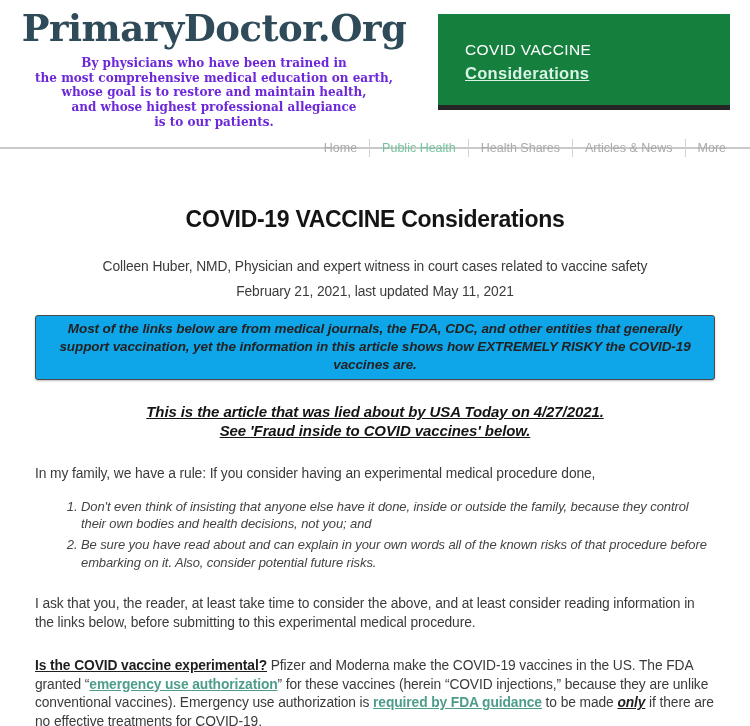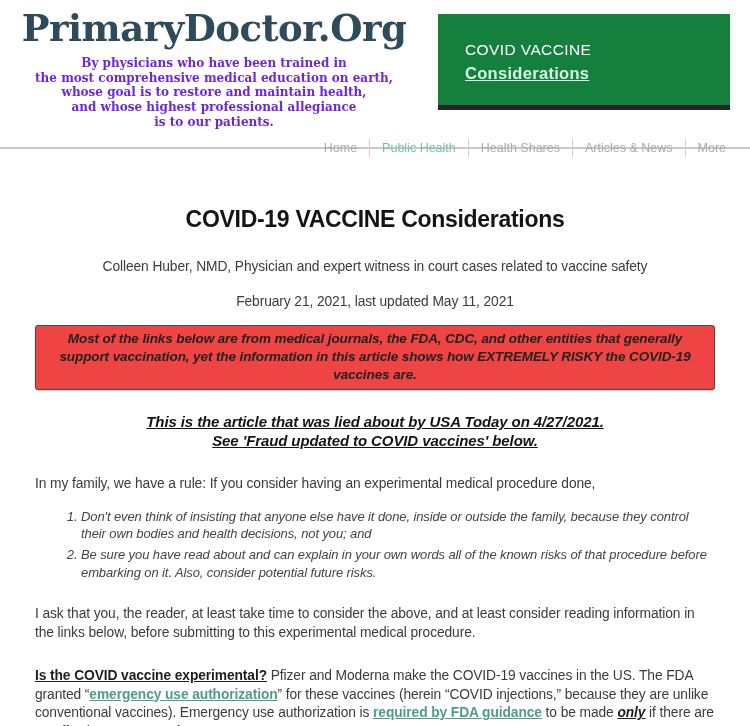--- a/index.html
+++ b/index.html
@@ -17,24 +17,24 @@
   .promo-link { display: inline-block; margin-top: 5px; color: #d9f2e6; font-size: 16.5px; font-weight: bold; text-decoration: underline; letter-spacing: 0.3px; cursor: pointer; }
 
   .main-nav { position: absolute; right: 24px; top: 139px; font-size: 12.5px; color: #a9a9a9; white-space: nowrap; }
   .nav-item { display: inline-block; padding: 2px 12px; border-right: 1px solid #d2d2d2; color: #a9a9a9; cursor: pointer; }
   .nav-item:last-child { border-right: none; padding-right: 0; }
   .nav-item.active { color: #74c39e; }
 
   
   .article { width: 680px; margin: 0 auto; padding-top: 27px; font-size: 13.8px; line-height: 1.36; letter-spacing: -0.1px; }
   .article-title { text-align: center; font-size: 23px; font-weight: bold; color: #141414; letter-spacing: -0.3px; margin-top: 28px; }
-  .byline, .dateline { text-align: center; font-size: 13.8px; color: #3b3b3b; margin-top: 16px; }
+  .byline, .dateline { text-align: center; font-size: 13.8px; color: #3b3b3b; margin-top: 6px; }
   .byline { margin-top: 23px; }
 
-  .notice-box { margin-top: 13px; border: 1px solid #4a4a4a; border-radius: 3px; background: #ef4444; box-shadow: 0 1px 2px rgba(0,0,0,0.25); padding: 4px 10px; text-align: center; font-weight: bold; font-style: italic; font-size: 13.5px; color: #222; }
+  .notice-box { margin-top: 13px; border: 1px solid #4a4a4a; border-radius: 3px; background: #0ea5e9; box-shadow: 0 1px 2px rgba(0,0,0,0.25); padding: 4px 10px; text-align: center; font-weight: bold; font-style: italic; font-size: 13.5px; color: #222; }
 
   .lied-heading { margin-top: 22px; text-align: center; font-weight: bold; font-style: italic; font-size: 15px; color: #141414; line-height: 1.3; }
   .lied-heading a { color: #141414; text-decoration: underline; cursor: pointer; }
 
   .para { margin-top: 24px; }
   .rules-list { margin: 14px 0 0 46px; font-style: italic; font-size: 13px; color: #444; }
   .rules-list li { margin-bottom: 3px; }
 
   .lead { font-weight: bold; text-decoration: underline; color: #1e1e1e; }
   a.tlink { color: #4e9d8b; font-weight: bold; text-decoration: underline; cursor: pointer; }
@@ -67,21 +67,21 @@
 
 <main class="article">
   <h1 class="article-title">COVID-19 VACCINE Considerations</h1>
   <div class="byline">Colleen Huber, NMD, Physician and expert witness in court cases related to vaccine safety</div>
   <div class="dateline">February 21, 2021, last updated May 11, 2021</div>
 
   <div class="notice-box">Most of the links below are from medical journals, the FDA, CDC, and other entities that generally support vaccination, yet the information in this article shows how EXTREMELY RISKY the COVID-19 vaccines are.</div>
 
   <div class="lied-heading">
     <a>This is the article that was lied about by USA Today on 4/27/2021.</a><br>
-    <a>See 'Fraud updated to COVID vaccines' below.</a>
+    <a>See 'Fraud inside to COVID vaccines' below.</a>
   </div>
 
   <p class="para">In my family, we have a rule:  If you consider having an experimental medical procedure done,</p>
 
   <ol class="rules-list">
     <li>Don't even think of insisting that anyone else have it done, inside or outside the family, because they control their own bodies and health decisions, not you; and</li>
     <li>Be sure you have read about and can explain in your own words all of the known risks of that procedure before embarking on it.  Also, consider potential future risks.</li>
   </ol>
 
   <p class="para">I ask that you, the reader, at least take time to consider the above, and at least consider reading information in the links below, before submitting to this experimental medical procedure.</p>

